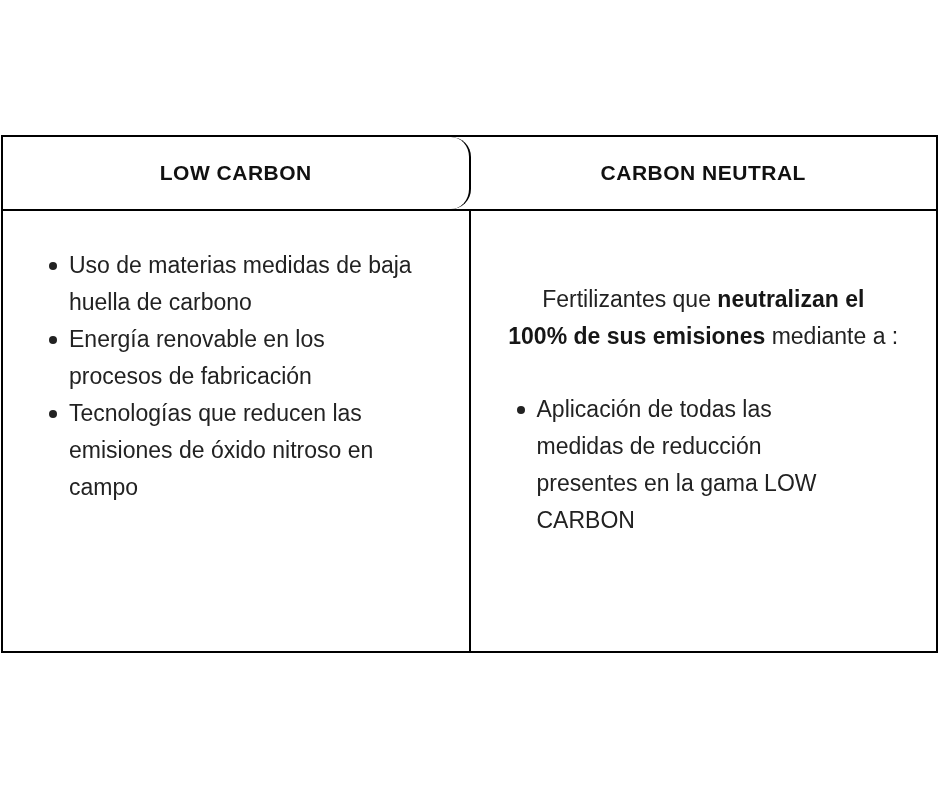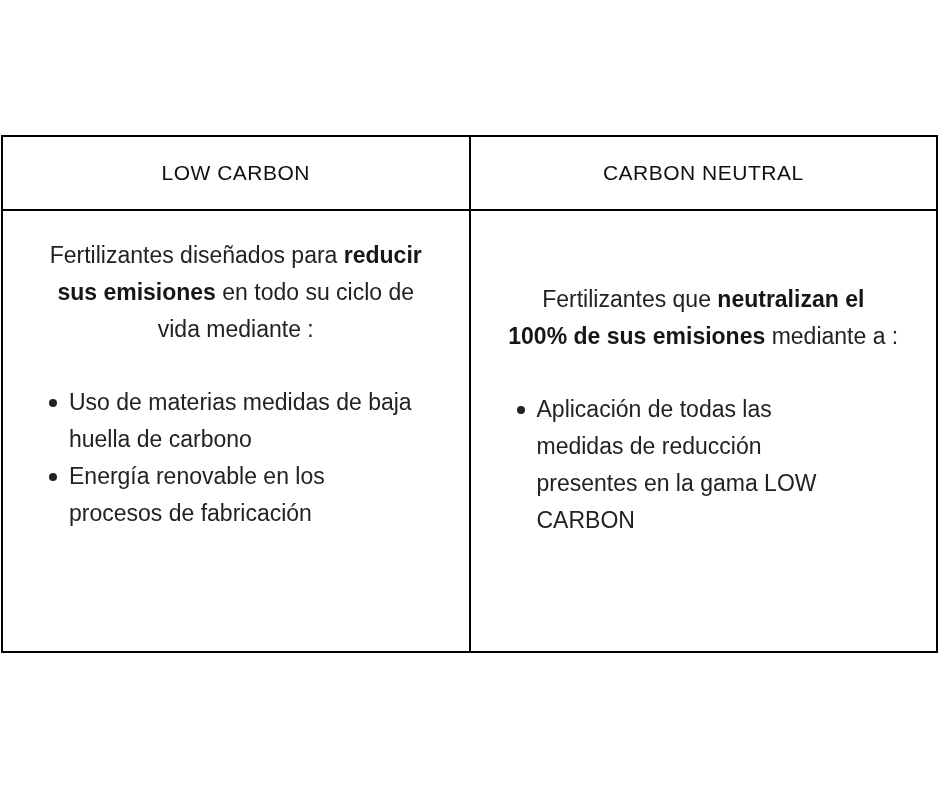--- a/index.html
+++ b/index.html
@@ -34,23 +34,24 @@
     height: 74px;
     flex: 0 0 74px;
     border-bottom: 2px solid var(--border);
   }
   .header-cell {
     flex: 1 1 0;
     display: flex;
     align-items: center;
     justify-content: center;
     font-size: 21px;
-    font-weight: 400;
+    font-weight: 700;
     letter-spacing: 0.5px;
     color: var(--heading);
+    border-radius: 20px;
   }
   .header-cell.first { border-right: 2px solid var(--border); }
   .body-row {
     display: flex;
     flex: 1 1 auto;
   }
   .body-cell {
     flex: 1 1 0;
     color: var(--text);
     font-size: 23px;
@@ -90,28 +91,28 @@
 
 <div class="comparison-table">
   <div class="header-row">
     <div class="header-cell first">LOW CARBON</div>
     <div class="header-cell">CARBON NEUTRAL</div>
   </div>
 
   <div class="body-row">
 
     <div class="body-cell first">
-      <p class="intro"><span>Fertilizantes diseñados para </span><strong>reducir
-sus emisiones</strong><span> en todo su ciclo de
-vida mediante :</span></p>
       <ul class="bullets">
         <li>Uso de materias medidas de baja
 huella de carbono</li>
         <li>Energía renovable en los
 procesos de fabricación</li>
+        <li>Tecnologías que reducen las
+emisiones de óxido nitroso en
+campo</li>
       </ul>
     </div>
 
     <div class="body-cell second">
       <p class="intro"><span>Fertilizantes que </span><strong>neutralizan el
 100% de sus emisiones</strong><span> mediante a :</span></p>
       <ul class="bullets">
         <li>Aplicación de todas las
 medidas de reducción
 presentes en la gama LOW

